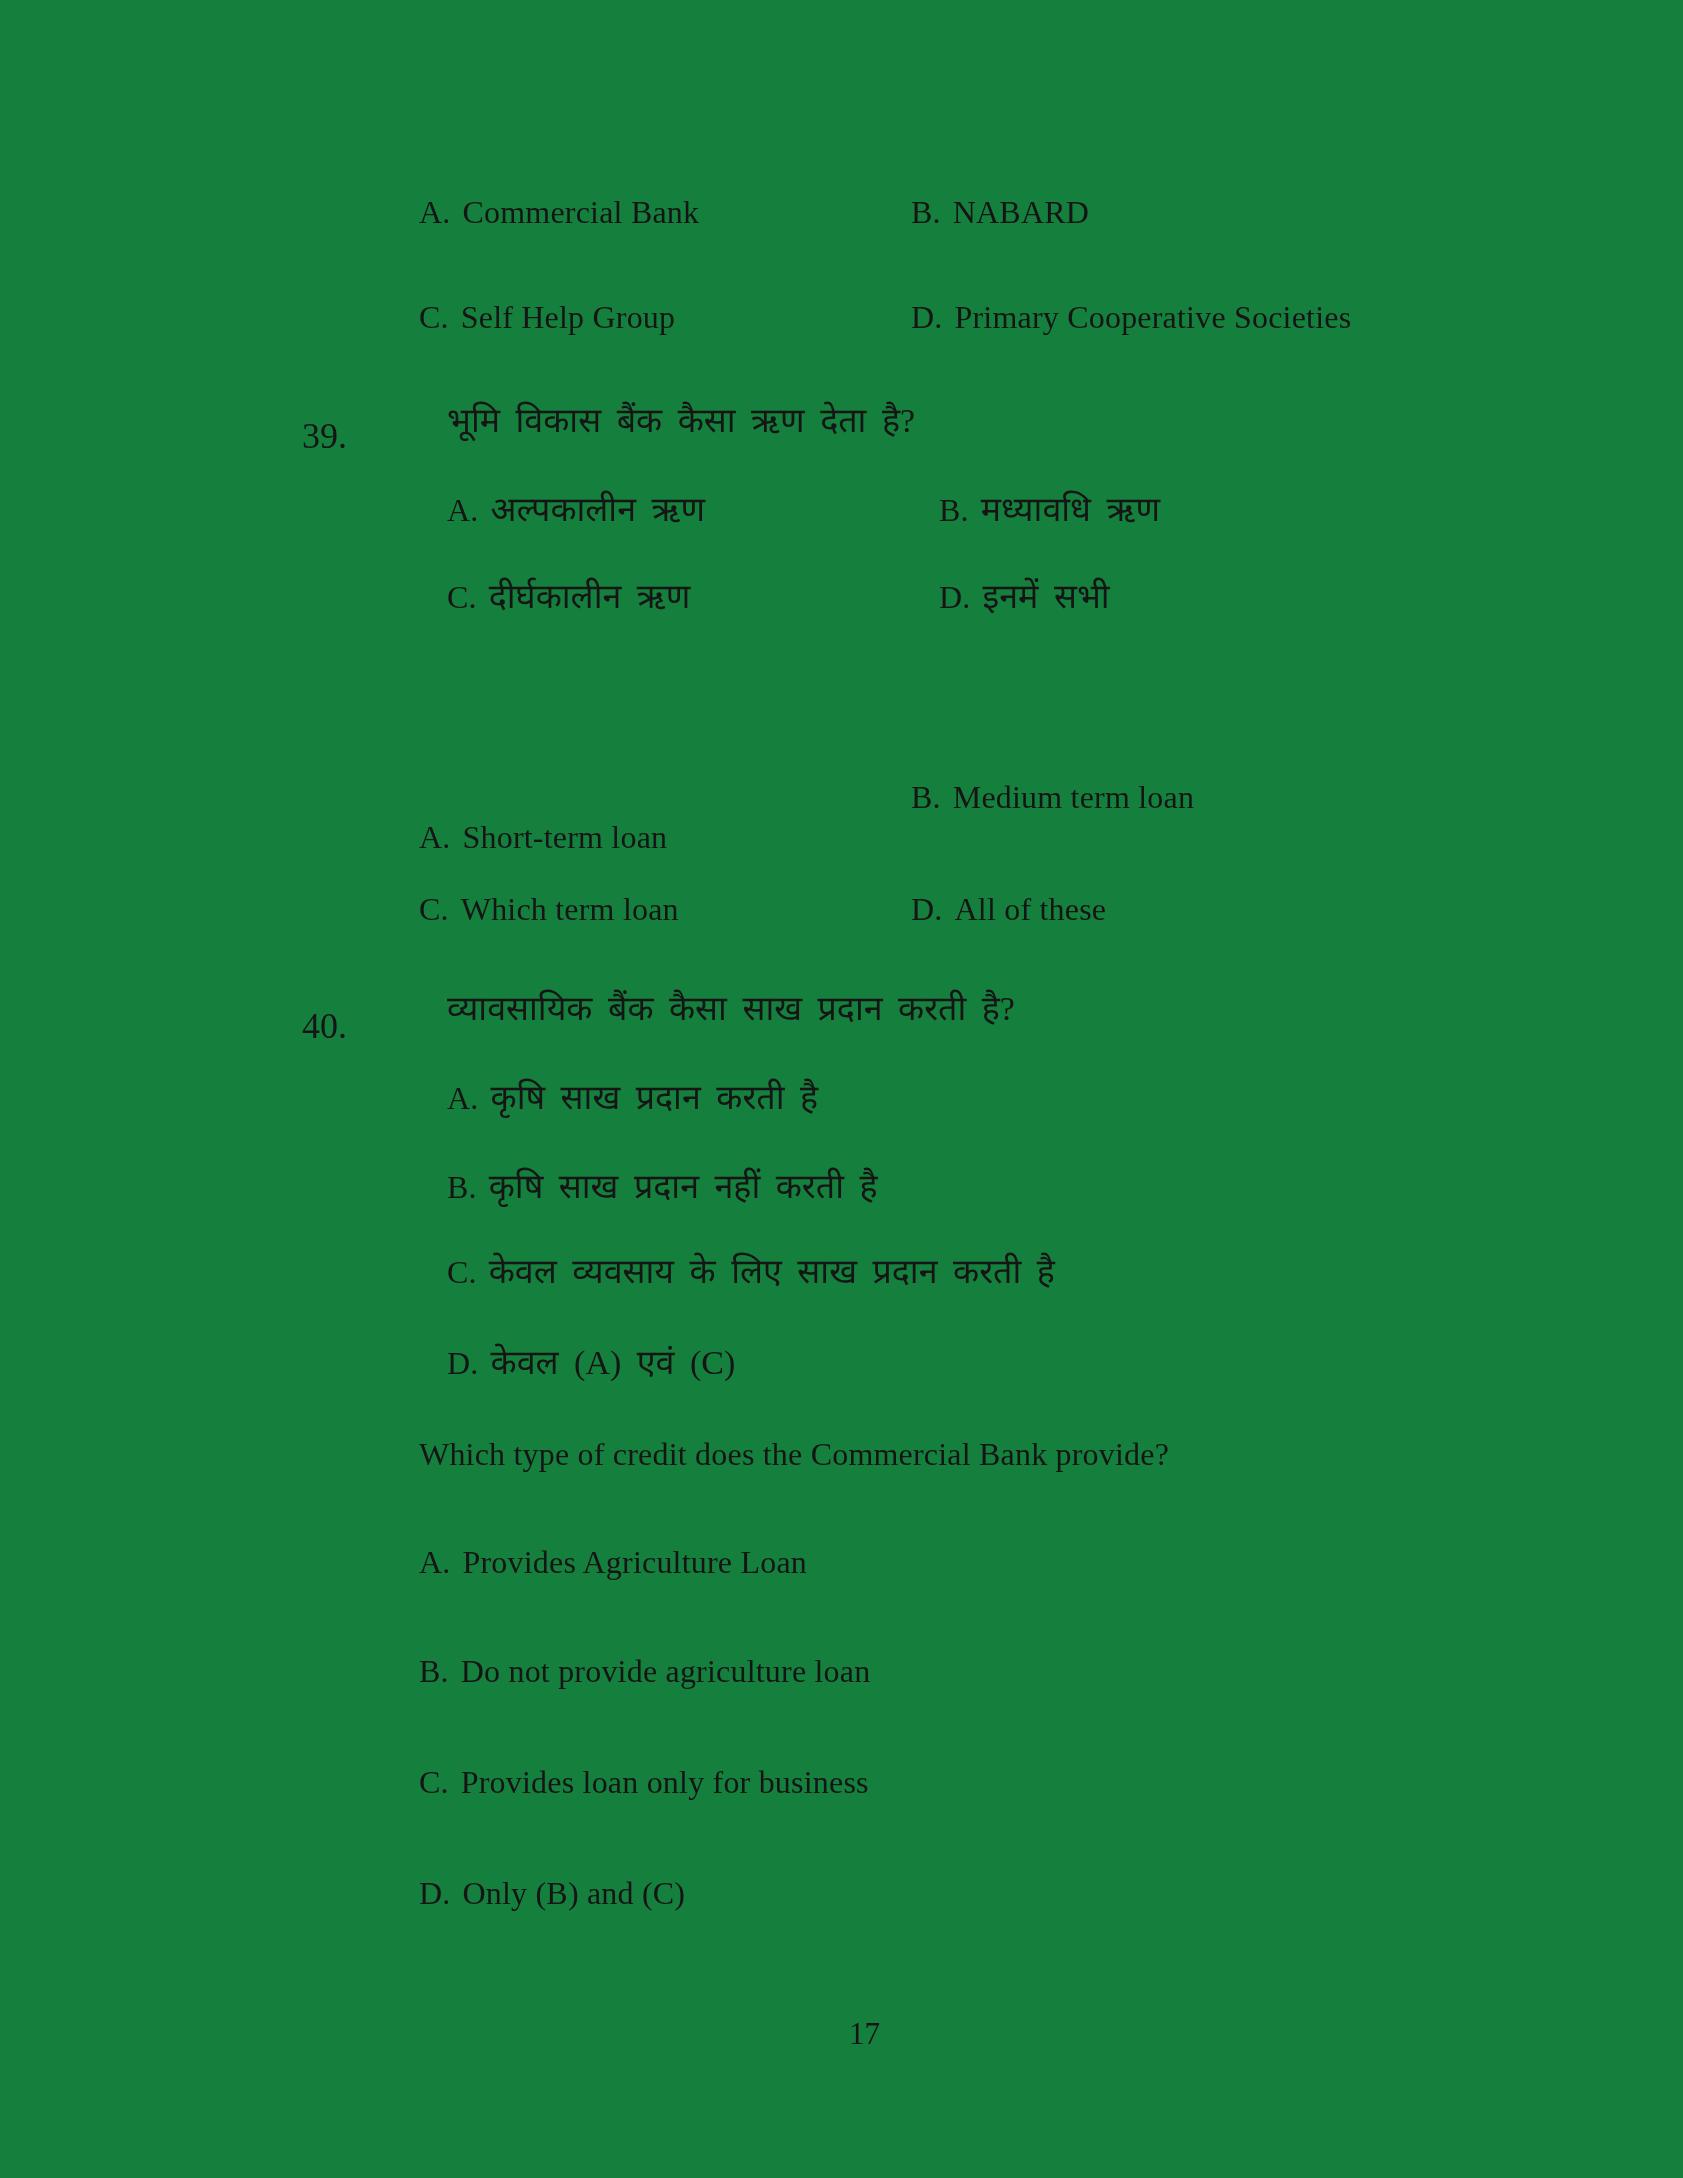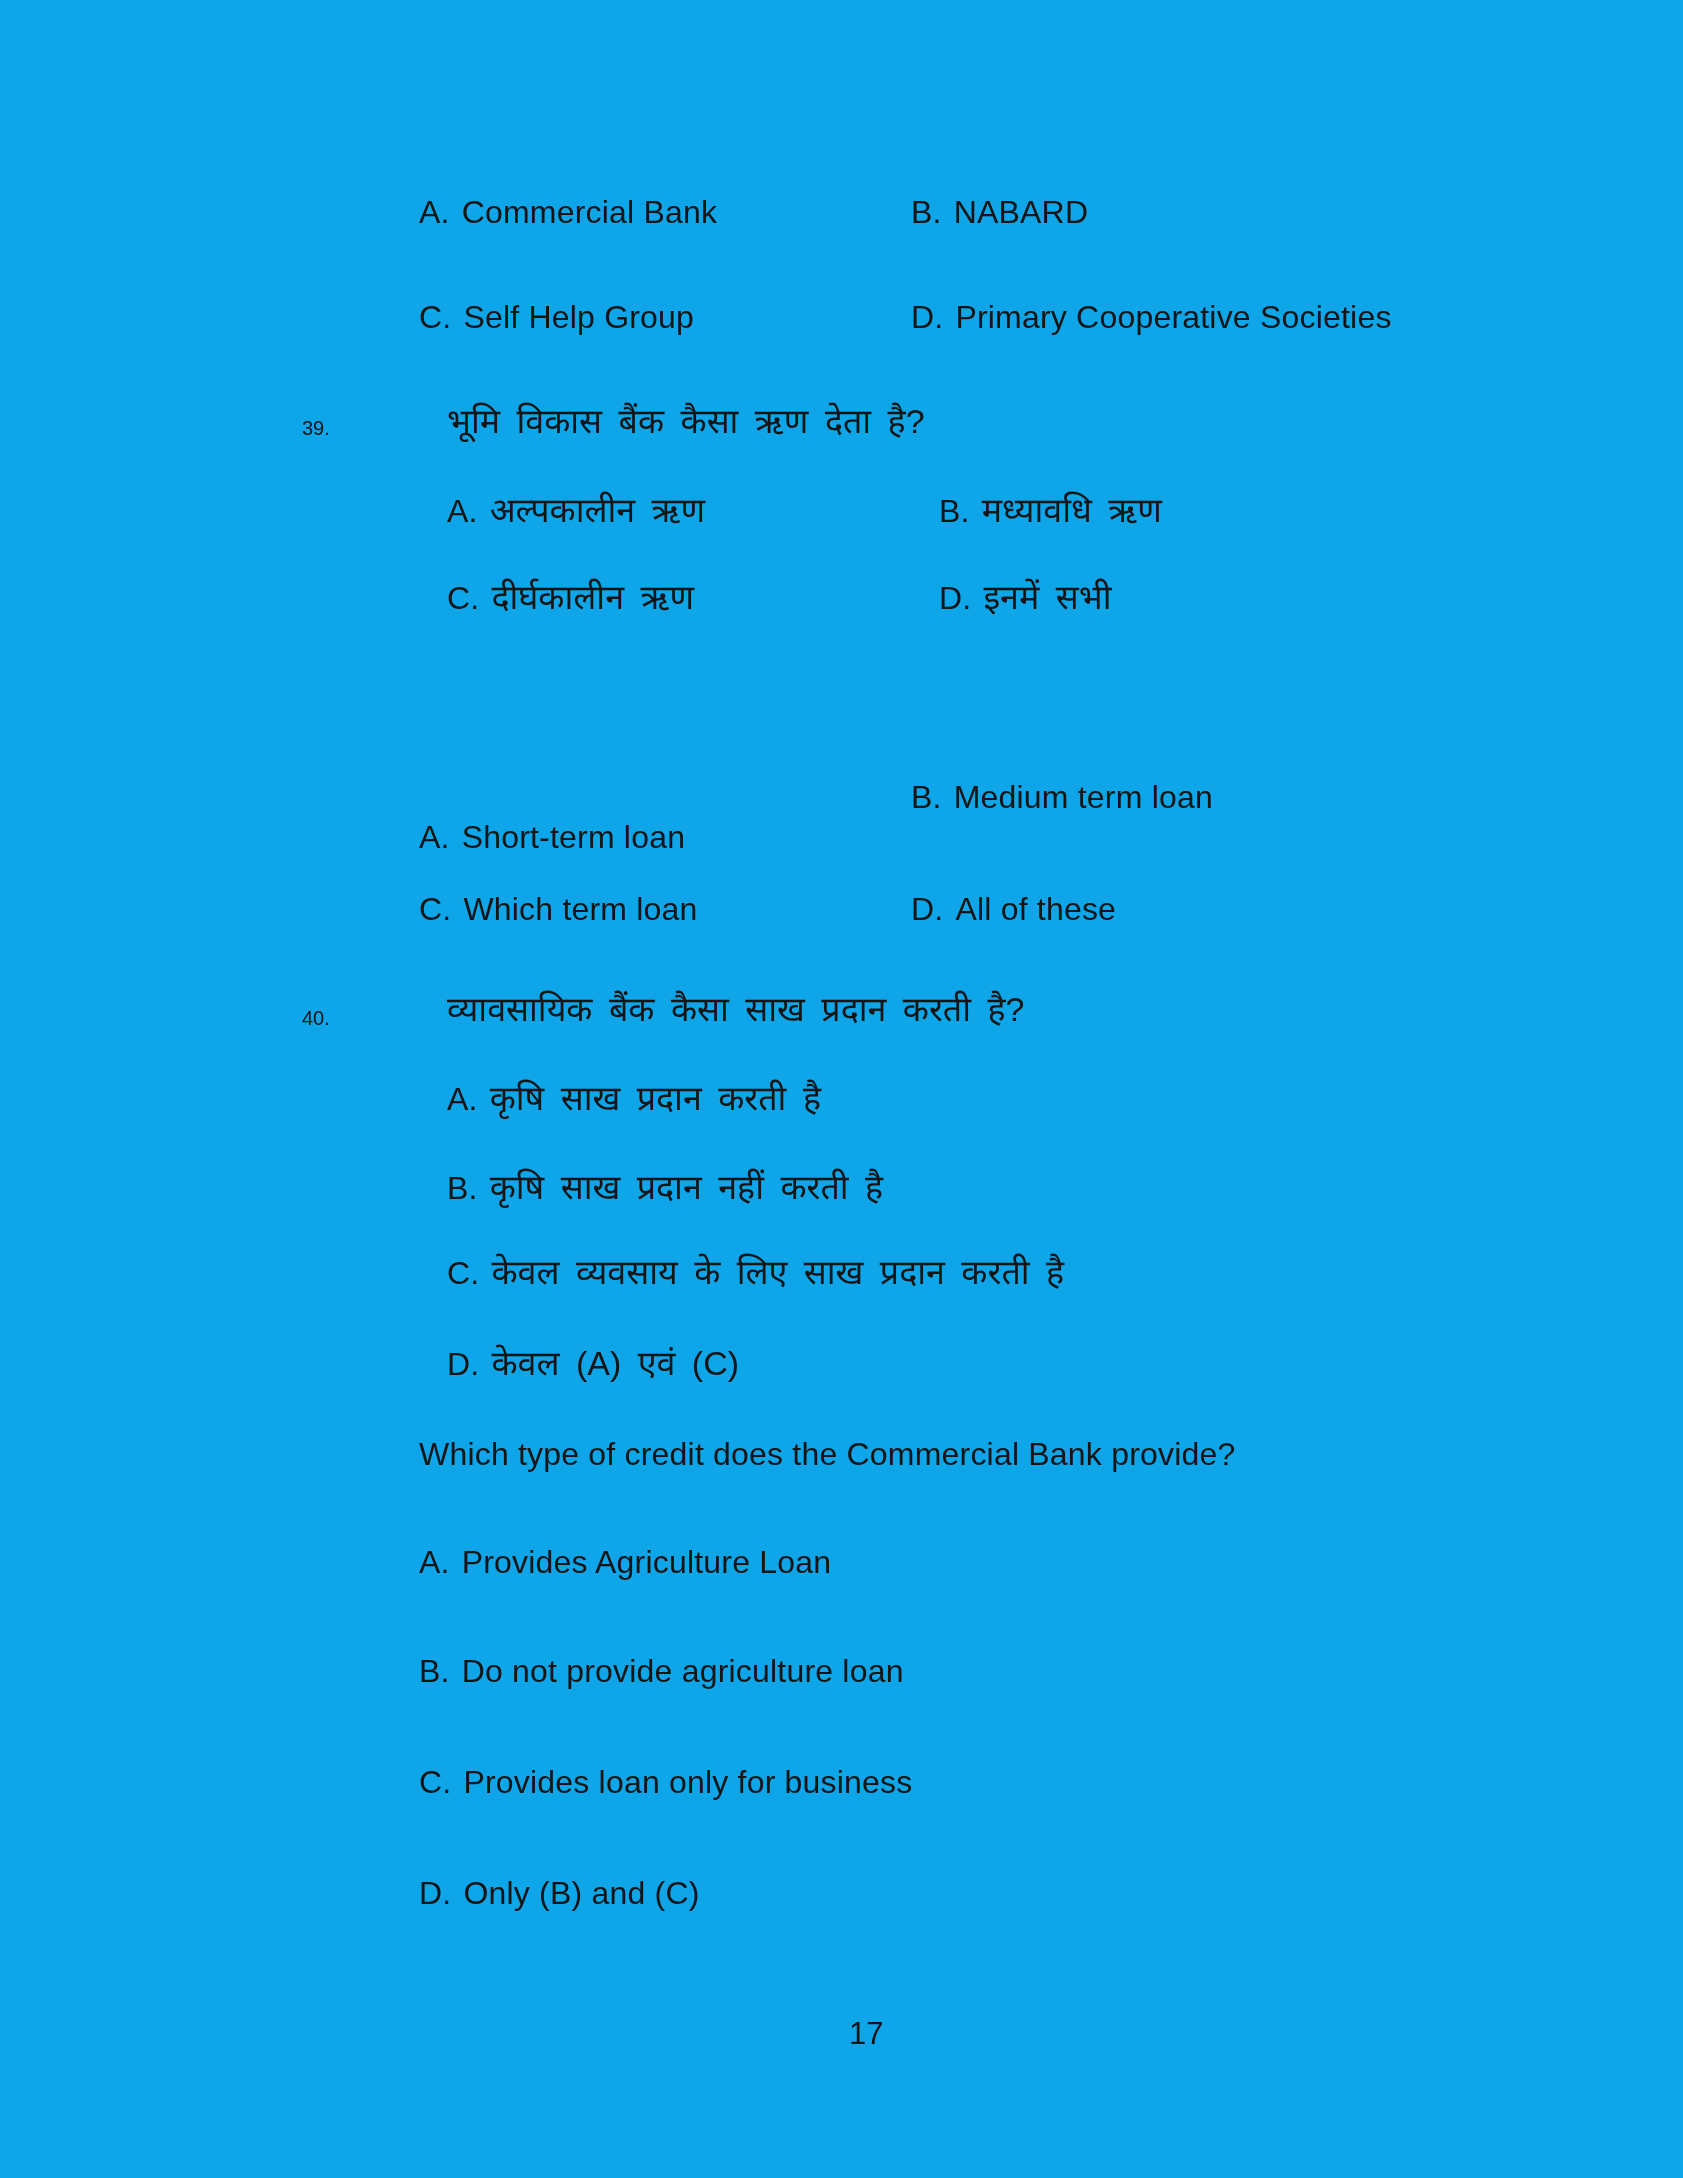--- a/index.html
+++ b/index.html
@@ -4,33 +4,33 @@
 <style>
   html, body {
     margin: 0;
     padding: 0;
     background: #ffffff;
   }
   .page {
     position: relative;
     width: 1683px;
     height: 2178px;
-    background: #0ea5e9;
+    background: #15803d;
     overflow: hidden;
-    font-family: Liberation Sans, sans-serif;
+    font-family: Liberation Serif, serif;
     color: #151515;
   }
   .t {
     position: absolute;
     white-space: nowrap;
     line-height: 1;
   }
   .en  { font-size: 32px; letter-spacing: 0.2px; }
   .hi  { font-size: 34px; word-spacing: 7px; margin-left: 28px; }
-  .num { font-size: 20px; }
+  .num { font-size: 36px; }
   .pageno { font-size: 31px; }
   .lbl { margin-right: 12px; }
   
   .c1 { left: 419px; }
   .c2 { left: 911px; }
   .qn { left: 302px; }
 </style>
 </head>
 <body>
 

